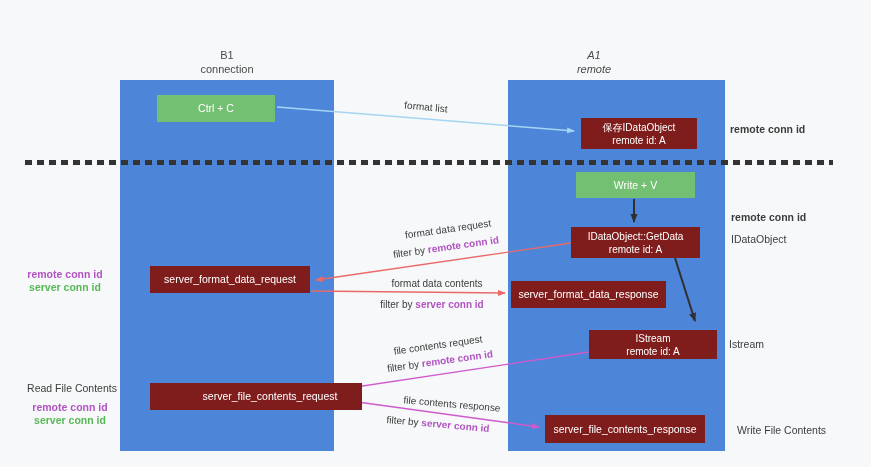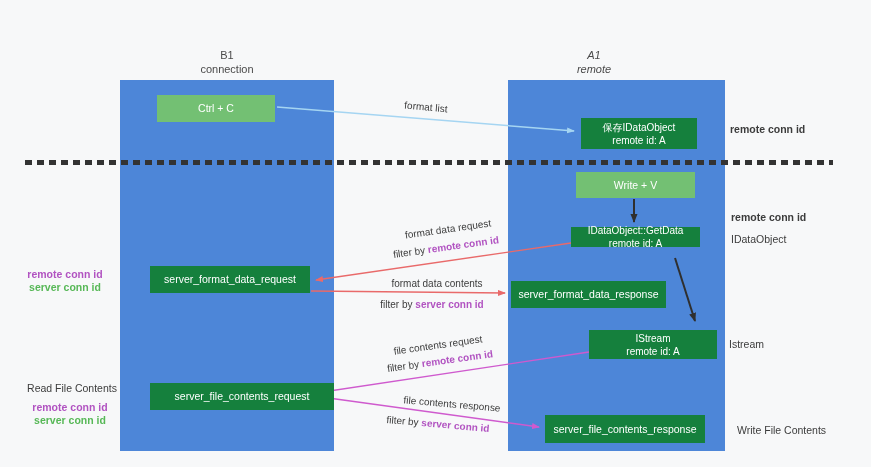--- a/index.html
+++ b/index.html
@@ -15,30 +15,30 @@
   .lane.a1{left:508px;width:217px;}
 
   .arrows{position:absolute;left:0;top:0;width:871px;height:467px;z-index:2;pointer-events:none;}
 
   .dash-line{position:absolute;left:25px;top:160px;width:808px;height:5px;z-index:3;
     background:repeating-linear-gradient(90deg,#333 0 7px,rgba(0,0,0,0) 7px 12px);}
 
   .box{position:absolute;z-index:4;display:flex;flex-direction:column;align-items:center;justify-content:center;
     color:#fff;font-size:10.5px;line-height:13px;text-align:center;}
   .box.green{background:#73c073;}
-  .box.orange{background:#15803d;}
+  .box.orange{background:#7f1d1d;}
 
   .b-ctrl-c{left:157px;top:95px;width:118px;height:27px;}
   .b-save{left:581px;top:118px;width:116px;height:31px;font-size:10px;}
   .b-ctrl-v{left:576px;top:172px;width:119px;height:26px;}
-  .b-getdata{left:571px;top:227px;width:129px;height:20px;font-size:10px;}
+  .b-getdata{left:571px;top:227px;width:129px;height:31px;font-size:10px;}
   .b-fmt-req{left:150px;top:266px;width:160px;height:27px;}
   .b-fmt-resp{left:511px;top:281px;width:155px;height:27px;}
   .b-istream{left:589px;top:330px;width:128px;height:29px;font-size:10px;}
-  .b-file-req{left:150px;top:383px;width:184px;height:27px;}
+  .b-file-req{left:150px;top:383px;width:184px;height:27px;padding-left:28px;}
   .b-file-resp{left:545px;top:415px;width:160px;height:28px;}
 
   .gap-label{position:absolute;z-index:5;font-size:10px;color:#3c3c3c;white-space:nowrap;}
   .purple{color:#b153c1;font-weight:bold;}
   .greenlbl{color:#57b857;font-weight:bold;}
 
   .side-label{position:absolute;z-index:5;font-size:10.5px;color:#3c3c3c;white-space:nowrap;line-height:13px;}
   .side-left{text-align:center;}
 </style>
 </head>

